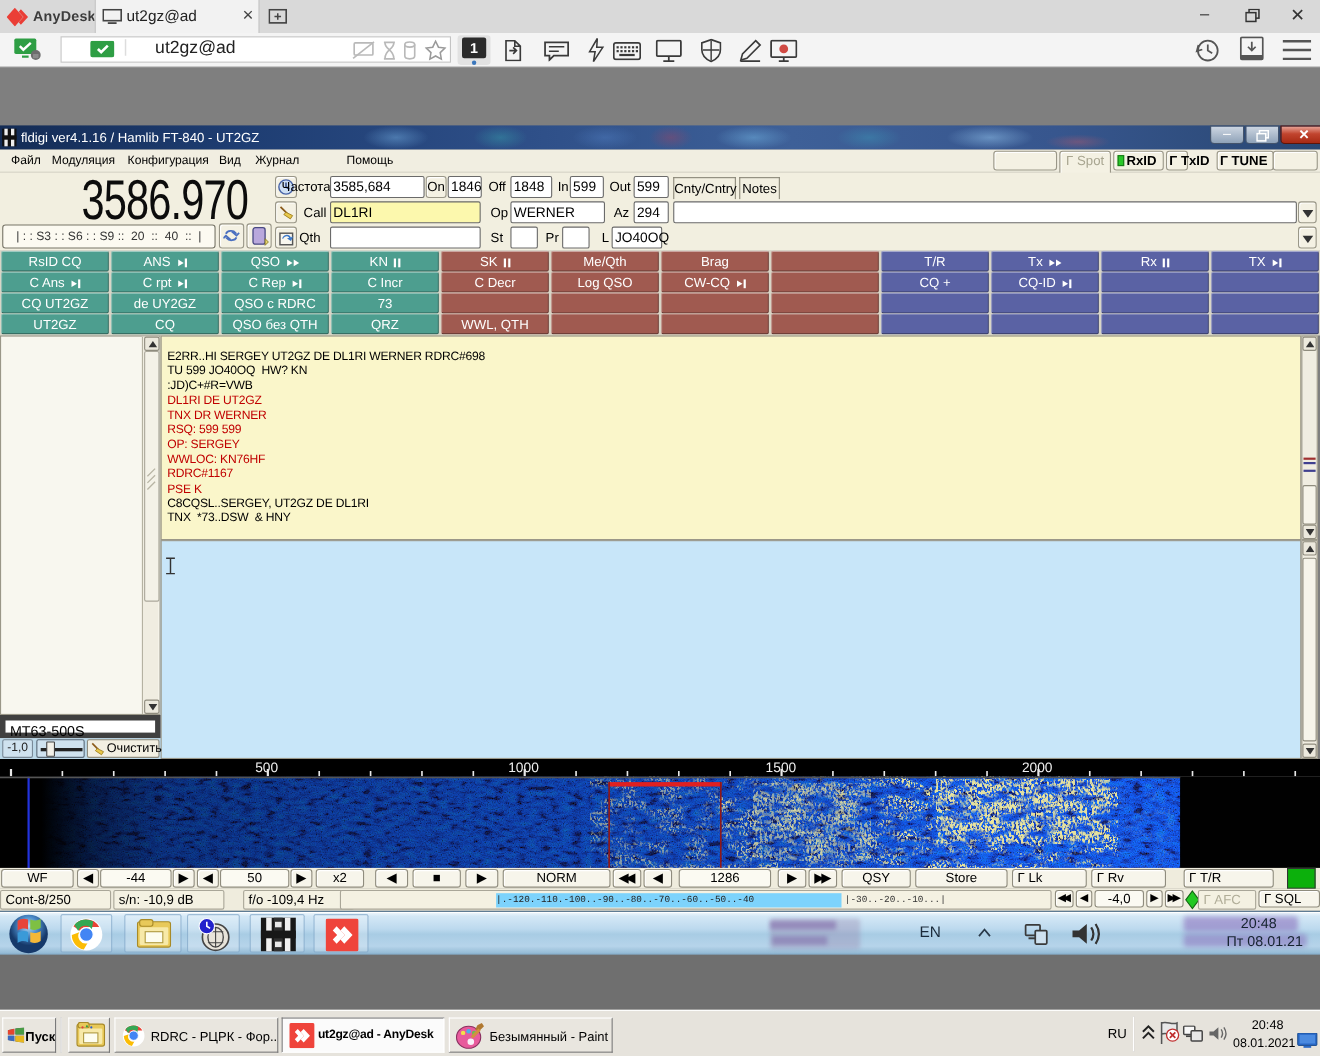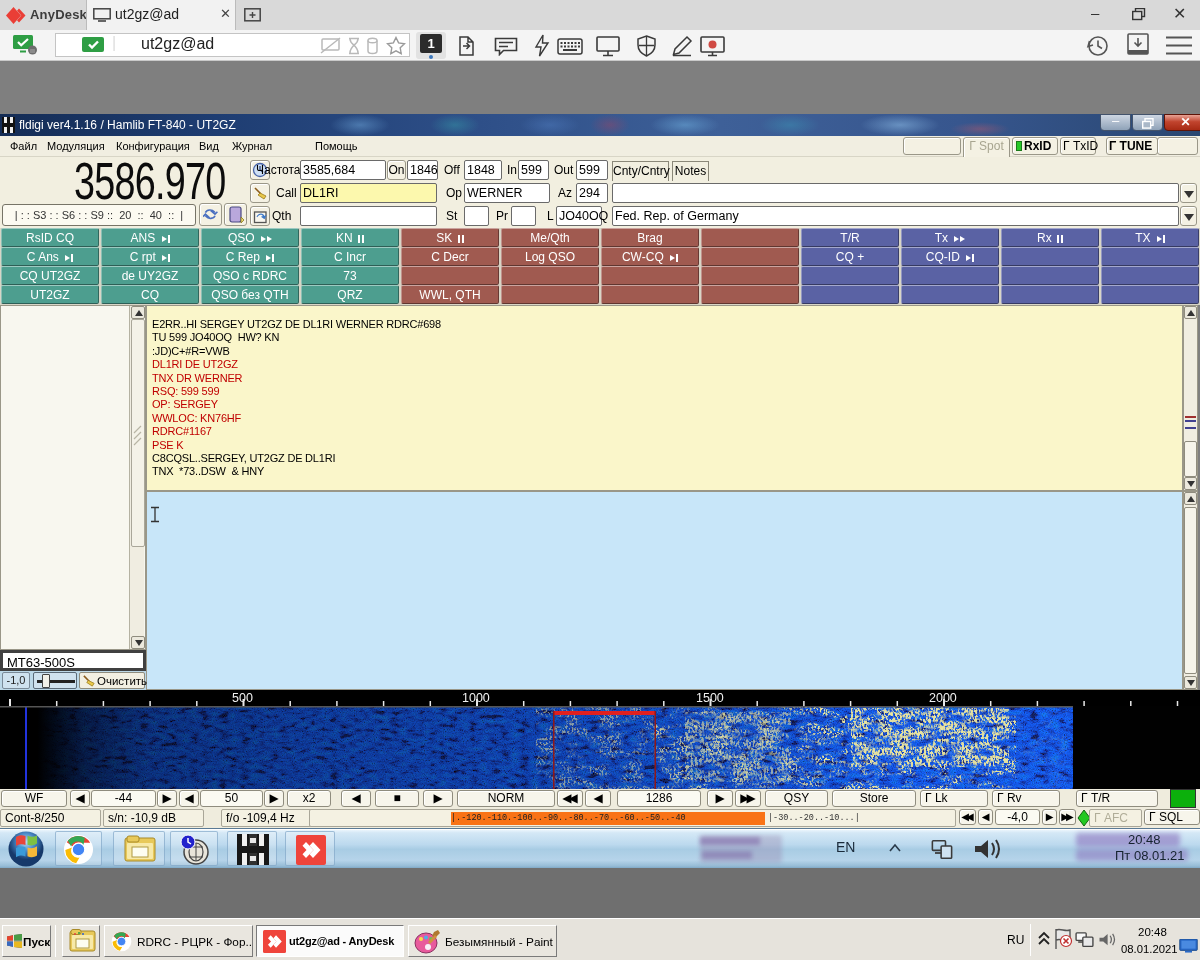--- a/index.html
+++ b/index.html
@@ -26,21 +26,21 @@
 .blue{background:#5a62a4;}
 .mbtn i{font-style:normal;}
 .pa{display:inline-block;width:0;height:0;border-left:5px solid #fff;border-top:3.5px solid transparent;border-bottom:3.5px solid transparent;margin-left:3px;}
 .pb{display:inline-block;width:2px;height:8px;background:#fff;margin-left:2px;vertical-align:-1px;}
 .pa+.pb{margin-left:1px;}
 
 #leftpanel{left:0;top:305px;width:146px;height:345px;background:#f8f7ef;border:1px solid #9a9788;}
 #rxarea{left:146px;top:305px;width:1037px;height:186px;background:#faf6ca;border:1px solid #9a9788;font-size:11px;letter-spacing:-0.2px;line-height:13.4px;color:#000;padding:12px 0 0 5px;white-space:pre;}
 #txarea{left:146px;top:491px;width:1037px;height:199px;background:#c8e6f9;border:1px solid #9a9788;}
 .sbar{position:absolute;width:15px;background:#ece9dd;border:1px solid #9a9788;}
-#mtfield{left:0;top:650px;width:146px;height:21px;background:#fff;border:3px solid #404040;font-size:13px;padding:2px 4px;}
+#mtfield{left:0;top:650px;width:146px;height:21px;background:#fff;border:5px solid #404040;font-size:13px;padding:2px 4px;}
 #sqrow{left:0;top:671px;width:146px;height:19px;background:#bcd8e8;}
 
 #wfscale{left:0;top:690px;width:1200px;height:16px;background:#000;}
 #wfmain{left:0;top:706px;width:1200px;height:84px;background:#000;}
 #wfctrl{left:0;top:789px;width:1200px;height:19px;background:#efecdd;}
 #wfstat{left:0;top:808px;width:1200px;height:20px;background:#efecdd;}
 .cbtn{position:absolute;top:1px;height:17px;background:#f7f5eb;border:1px solid #8f8c7e;border-radius:3px;font-size:12px;color:#000;text-align:center;line-height:15px;box-shadow:inset 1px 1px 0 #fff;}
 .sfld{position:absolute;top:1px;height:17px;background:#fbfaf2;border:1px solid #8f8c7e;border-radius:3px;font-size:12px;color:#000;text-align:center;line-height:15px;}
 .stbox{position:absolute;top:1px;height:18px;background:#f4f1e2;border:1px solid #a9a698;border-radius:2px;font-size:12px;color:#000;padding:1px 4px;line-height:15px;}
 
@@ -206,21 +206,21 @@
 <div class="abs" id="flmenu">
   <span class="menuitem" style="left:10px;">Файл</span>
   <span class="menuitem" style="left:47px;">Модуляция</span>
   <span class="menuitem" style="left:116px;">Конфигурация</span>
   <span class="menuitem" style="left:199px;">Вид</span>
   <span class="menuitem" style="left:232px;">Журнал</span>
   <span class="menuitem" style="left:315px;">Помощь</span>
   <div class="btn3" style="left:903px;top:1px;width:58px;height:18px;"></div>
   <div class="btn3" style="left:963px;top:1px;width:47px;height:28px;font-size:12px;color:#a8a590;line-height:16px;text-align:center;">Γ Spot</div>
   <div class="btn3" style="left:1012px;top:1px;width:46px;height:18px;font-size:12px;font-weight:bold;line-height:16px;white-space:nowrap;"><span style="display:inline-block;width:6px;height:10px;background:#28c828;border:1px solid #1a7a1a;margin:3px 2px 0 3px;vertical-align:top;"></span>RxID</div>
-  <div class="btn3" style="left:1060px;top:1px;width:36px;height:18px;font-size:12px;font-weight:normal;line-height:16px;padding-left:2px;white-space:nowrap;">Γ TxID</div>
+  <div class="btn3" style="left:1060px;top:1px;width:20px;height:18px;font-size:12px;font-weight:bold;line-height:16px;padding-left:2px;white-space:nowrap;">Γ TxID</div>
   <div class="btn3" style="left:1106px;top:1px;width:52px;height:18px;font-size:12px;font-weight:bold;line-height:16px;padding-left:2px;white-space:nowrap;">Γ TUNE</div>
   <div class="btn3" style="left:1157px;top:1px;width:41px;height:18px;"></div>
 </div>
 <div class="abs" id="flfreq">
   <div class="abs" style="left:74px;top:-5px;width:240px;height:50px;font-size:51px;color:#0c0c0c;letter-spacing:-1px;transform:scaleX(0.74);transform-origin:left top;">3586.970</div>
   <div class="abs" style="left:2px;top:47px;width:194px;height:22px;background:#fcfaf1;border:1px solid #777467;border-radius:3px;font-size:11px;color:#333;text-align:center;line-height:20px;">| : : S3 : : S6 : : S9 ::&nbsp; 20&nbsp; ::&nbsp; 40&nbsp; ::&nbsp; |</div>
   <div class="btn3" style="left:199px;top:46px;width:23px;height:23px;">
     <svg style="position:absolute;left:3px;top:3px;" width="16" height="16" viewBox="0 0 16 16">
         <path d="M2 6 a6 4.5 0 0 1 11 -1 l-2.5 0 3.5 3 3 -3" fill="none" stroke="#4a6fc0" stroke-width="2" transform="scale(0.8) translate(1,1)"></path>
         <path d="M14 10 a6 4.5 0 0 1 -11 1 l2.5 0 -3.5 -3 -3 3" fill="none" stroke="#4a6fc0" stroke-width="2" transform="scale(0.8) translate(1,1)"></path>
@@ -276,21 +276,20 @@
       </svg>
     </div>
   <span class="lbl" style="left:272px;top:52px;">Qth</span>
   <div class="fld" style="left:300px;top:49px;width:137px;height:20px;"></div>
   <span class="lbl" style="left:446px;top:52px;">St</span>
   <div class="fld" style="left:464px;top:49px;width:25px;height:20px;"></div>
   <span class="lbl" style="left:496px;top:52px;">Pr</span>
   <div class="fld" style="left:511px;top:49px;width:25px;height:20px;"></div>
   <span class="lbl" style="left:547px;top:52px;">L</span>
   <div class="fld" style="left:556px;top:49px;width:46px;height:20px;">JO40OQ</div>
-  <div class="fld" style="left:612px;top:49px;width:567px;height:20px;">Fed. Rep. of Germany</div>
   <div class="btn3" style="left:1180px;top:49px;width:17px;height:20px;">
       <svg style="position:absolute;left:3px;top:7px;" width="10" height="7" viewBox="0 0 10 7">
         <path d="M0 0 h10 l-5 7 Z" fill="#333"></path>
       </svg>
     </div>
 </div>
 <div class="abs" id="macros" style="left:0;top:228px;width:1200px;height:77px;background:#d8d5c6;">
 <div class="mbtn teal" style="left:1px;top:0px;">RsID CQ</div>
 <div class="mbtn teal" style="left:101px;top:0px;">ANS <i class="pa"></i><i class="pb"></i></div>
 <div class="mbtn teal" style="left:201px;top:0px;">QSO <i class="pa"></i><i class="pa" style="margin-left:1px;"></i></div>
@@ -532,21 +531,21 @@
   <div class="cbtn" style="left:920px;width:68px;text-align:left;padding-left:4px;">Γ Lk</div>
   <div class="cbtn" style="left:992px;width:68px;text-align:left;padding-left:4px;">Γ Rv</div>
   <div class="cbtn" style="left:1076px;width:82px;text-align:left;padding-left:4px;">Γ T/R</div>
   <div class="abs" style="left:1170px;top:0px;width:26px;height:19px;background:#0cb00c;border:1px solid #333;"></div>
 </div>
 <div class="abs" id="wfstat">
   <div class="stbox" style="left:0px;width:101px;">Cont-8/250</div>
   <div class="stbox" style="left:103px;width:101px;">s/n: -10,9 dB</div>
   <div class="stbox" style="left:221px;width:101px;">f/o -109,4 Hz</div>
   <div class="stbox" style="left:309px;width:647px;padding:0;">
-    <div class="abs" style="left:141px;top:2px;width:314px;height:13px;background:#f97316;font-size:8.5px;line-height:13px;color:#222;white-space:nowrap;overflow:hidden;font-family:'Liberation Mono',monospace;">|.-120.-110.-100..-90..-80..-70..-60..-50..-40</div>
+    <div class="abs" style="left:141px;top:2px;width:314px;height:13px;background:#7dd3fc;font-size:8.5px;line-height:13px;color:#222;white-space:nowrap;overflow:hidden;font-family:'Liberation Mono',monospace;">|.-120.-110.-100..-90..-80..-70..-60..-50..-40</div>
     <div class="abs" style="left:458px;top:2px;width:190px;height:13px;font-size:8.5px;line-height:13px;color:#333;white-space:nowrap;font-family:'Liberation Mono',monospace;">|-30..-20..-10...|</div>
   </div>
   <div class="cbtn" style="left:959px;top:1px;width:17px;height:16px;letter-spacing:-3px;padding-right:3px;font-size:10px;line-height:14px;">◀◀</div>
   <div class="cbtn" style="left:978px;top:1px;width:15px;height:16px;font-size:10px;line-height:14px;">◀</div>
   <div class="sfld" style="left:995px;top:1px;width:45px;height:16px;line-height:14px;">-4,0</div>
   <div class="cbtn" style="left:1042px;top:1px;width:15px;height:16px;font-size:10px;line-height:14px;">▶</div>
   <div class="cbtn" style="left:1059px;top:1px;width:17px;height:16px;letter-spacing:-3px;padding-right:3px;font-size:10px;line-height:14px;">▶▶</div>
   <svg class="abs" style="left:1076px;top:1px;" width="16" height="18" viewBox="0 0 16 18">
       <path d="M8 1 L14 9 8 17 2 9 Z" fill="#22c822" stroke="#116611" stroke-width="1"></path>
     </svg>

